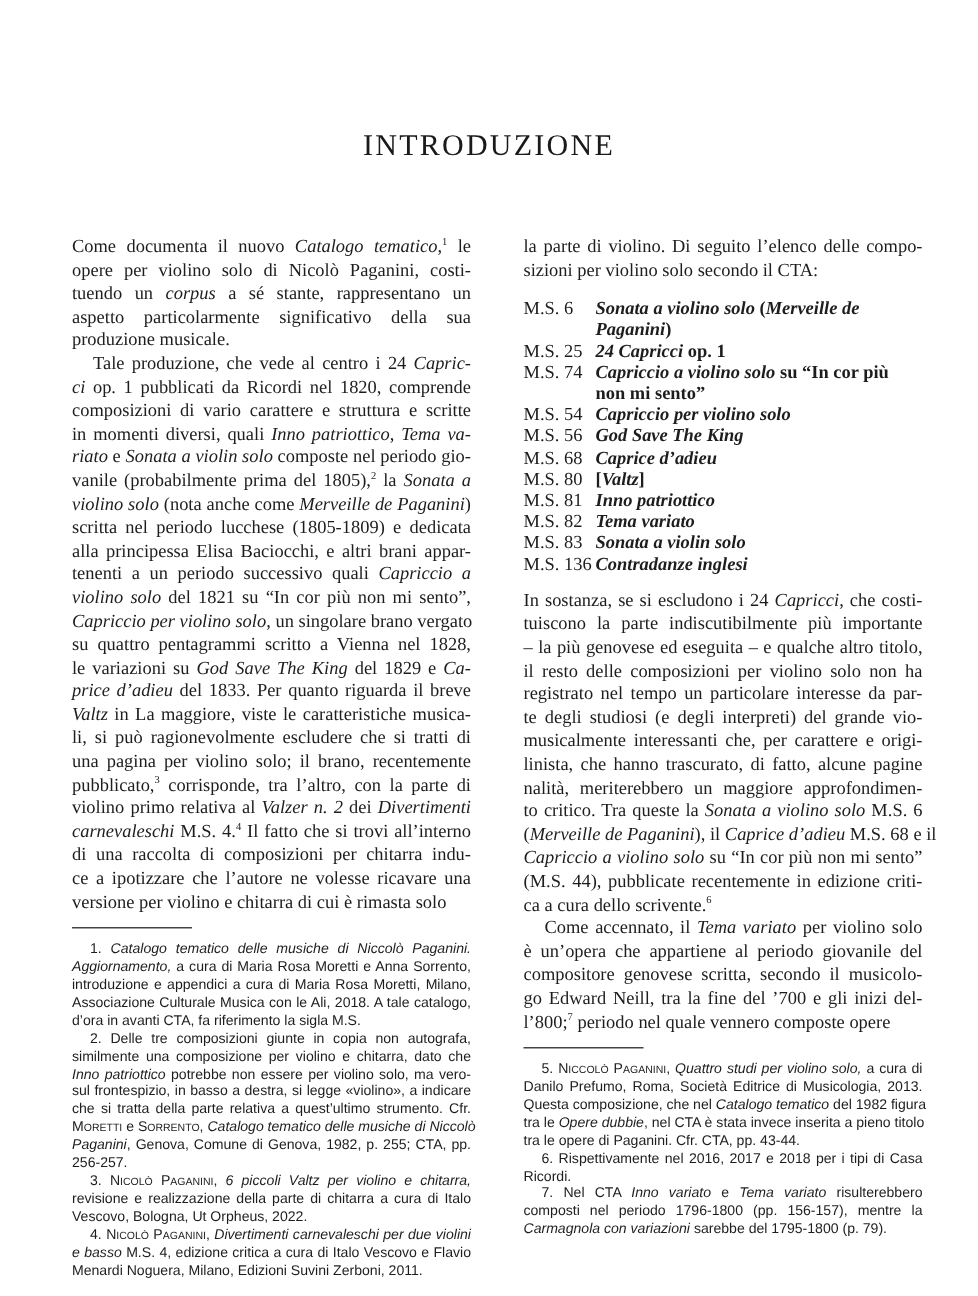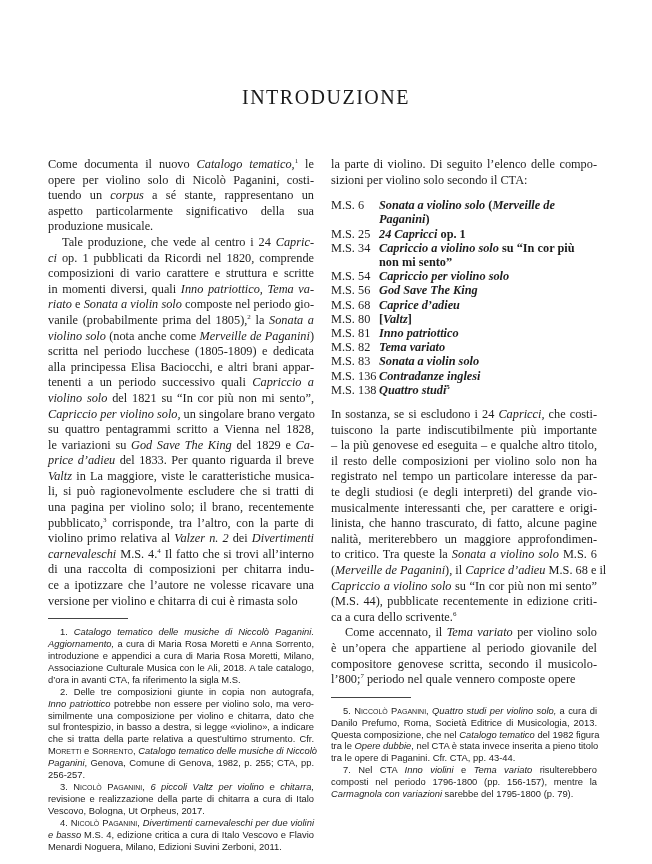--- a/index.html
+++ b/index.html
@@ -8,21 +8,21 @@
     font-family: "DejaVu Serif", "Liberation Serif", serif;
     color: #1d1d1d;
   }
   .title {
     position: absolute; top: 86px; left: 0; width: 652px; text-align: center;
     font-family: "Liberation Serif", serif; font-size: 20px; letter-spacing: 1.5px;
     color: #1a1a1a;
   }
   .col { position: absolute; top: 157px; width: 266px; }
   .col.left { left: 48px; }
-  .col.right { left: 331px; }
+  .col.right { left: 349px; }
   .body-text {
     font-family: "Liberation Serif", serif;
     font-size: 12.3px; line-height: 15.6px; text-align: justify;
     margin: 0;
   }
   .body-text p { margin: 0; }
   .body-text .ln { display: block; text-align: justify; text-align-last: justify; white-space: nowrap; }
   .body-text .ln.last { text-align-last: left; }
   i, .it { font-style: italic; }
   sup { font-size: 7px; vertical-align: 5px; line-height: 0; }
@@ -81,32 +81,32 @@
   <div class="footnotes" id="left-fn">
       <div>
         <span class="ln" style="text-indent: 12px;">1. <i>Catalogo tematico delle musiche di Niccolò Paganini.</i></span>
         <span class="ln"><i>Aggiornamento,</i> a cura di Maria Rosa Moretti e Anna Sorrento,</span>
         <span class="ln">introduzione e appendici a cura di Maria Rosa Moretti, Milano,</span>
         <span class="ln">Associazione Culturale Musica con le Ali, 2018. A tale catalogo,</span>
         <span class="ln last">d’ora in avanti CTA, fa riferimento la sigla M.S.</span>
       </div>
       <div>
         <span class="ln" style="text-indent: 12px;">2. Delle tre composizioni giunte in copia non autografa,</span>
+        <span class="ln">similmente una composizione per violino e chitarra, dato che</span>
         <span class="ln"><i>Inno patriottico</i> potrebbe non essere per violino solo, ma vero-</span>
-        <span class="ln">similmente una composizione per violino e chitarra, dato che</span>
         <span class="ln">sul frontespizio, in basso a destra, si legge «violino», a indicare</span>
         <span class="ln">che si tratta della parte relativa a quest’ultimo strumento. Cfr.</span>
         <span class="ln"><span class="sc">Moretti</span> e <span class="sc">Sorrento</span>, <i>Catalogo tematico delle musiche di Niccolò</i></span>
         <span class="ln"><i>Paganini</i>, Genova, Comune di Genova, 1982, p. 255; CTA, pp.</span>
         <span class="ln last">256-257.</span>
       </div>
       <div>
         <span class="ln" style="text-indent: 12px;">3. <span class="sc">Nicolò Paganini</span>, <i>6 piccoli Valtz per violino e chitarra,</i></span>
         <span class="ln">revisione e realizzazione della parte di chitarra a cura di Italo</span>
-        <span class="ln last">Vescovo, Bologna, Ut Orpheus, 2017.</span>
+        <span class="ln last">Vescovo, Bologna, Ut Orpheus, 2022.</span>
       </div>
       <div>
         <span class="ln" style="text-indent: 12px;">4. <span class="sc">Nicolò Paganini</span>, <i>Divertimenti carnevaleschi per due violini</i></span>
         <span class="ln"><i>e basso</i> M.S. 4, edizione critica a cura di Italo Vescovo e Flavio</span>
         <span class="ln last">Menardi Noguera, Milano, Edizioni Suvini Zerboni, 2011.</span>
       </div>
     </div>
 </div>
 
 <div class="col right">
@@ -119,21 +119,21 @@
   <div class="ms-list" id="ms-list">
       <div class="ms-row">
         <span class="ms-code">M.S. 6</span>
         <span class="ms-title"><i>Sonata a violino solo</i> (<i>Merveille de Paganini</i>)</span>
       </div>
       <div class="ms-row">
         <span class="ms-code">M.S. 25</span>
         <span class="ms-title"><i>24 Capricci</i> op. 1</span>
       </div>
       <div class="ms-row">
-        <span class="ms-code">M.S. 34</span>
+        <span class="ms-code">M.S. 74</span>
         <span class="ms-title"><i>Capriccio a violino solo</i> su “In cor più non mi sento”</span>
       </div>
       <div class="ms-row">
         <span class="ms-code">M.S. 54</span>
         <span class="ms-title"><i>Capriccio per violino solo</i></span>
       </div>
       <div class="ms-row">
         <span class="ms-code">M.S. 56</span>
         <span class="ms-title"><i>God Save The King</i></span>
       </div>
@@ -153,24 +153,20 @@
         <span class="ms-code">M.S. 82</span>
         <span class="ms-title"><i>Tema variato</i></span>
       </div>
       <div class="ms-row">
         <span class="ms-code">M.S. 83</span>
         <span class="ms-title"><i>Sonata a violin solo</i></span>
       </div>
       <div class="ms-row">
         <span class="ms-code">M.S. 136</span>
         <span class="ms-title"><i>Contradanze inglesi</i></span>
-      </div>
-      <div class="ms-row">
-        <span class="ms-code">M.S. 138</span>
-        <span class="ms-title"><i>Quattro studi</i><sup>5</sup></span>
       </div>
     </div>
   <div class="body-text" id="right-body">
       <p>
         <span class="ln">In sostanza, se si escludono i 24 <i>Capricci,</i> che costi-</span>
         <span class="ln">tuiscono la parte indiscutibilmente più importante</span>
         <span class="ln">– la più genovese ed eseguita – e qualche altro titolo,</span>
         <span class="ln">il resto delle composizioni per violino solo non ha</span>
         <span class="ln">registrato nel tempo un particolare interesse da par-</span>
         <span class="ln">te degli studiosi (e degli interpreti) del grande vio-</span>
@@ -180,31 +176,36 @@
         <span class="ln">to critico. Tra queste la <i>Sonata a violino solo</i> M.S. 6</span>
         <span class="ln">(<i>Merveille de Paganini</i>), il <i>Caprice d’adieu</i> M.S. 68 e il</span>
         <span class="ln"><i>Capriccio a violino solo</i> su “In cor più non mi sento”</span>
         <span class="ln">(M.S. 44), pubblicate recentemente in edizione criti-</span>
         <span class="ln last">ca a cura dello scrivente.<sup>6</sup></span>
       </p>
       <p>
         <span class="ln" style="text-indent: 14px;">Come accennato, il <i>Tema variato</i> per violino solo</span>
         <span class="ln">è un’opera che appartiene al periodo giovanile del</span>
         <span class="ln">compositore genovese scritta, secondo il musicolo-</span>
+        <span class="ln">go Edward Neill, tra la fine del ’700 e gli inizi del-</span>
         <span class="ln last">l’800;<sup>7</sup> periodo nel quale vennero composte opere</span>
       </p>
     </div>
   <div class="fn-rule"></div>
   <div class="footnotes" id="right-fn">
       <div>
         <span class="ln" style="text-indent: 12px;">5. <span class="sc">Niccolò Paganini</span>, <i>Quattro studi per violino solo,</i> a cura di</span>
         <span class="ln">Danilo Prefumo, Roma, Società Editrice di Musicologia, 2013.</span>
         <span class="ln">Questa composizione, che nel <i>Catalogo tematico</i> del 1982 figura</span>
         <span class="ln">tra le <i>Opere dubbie</i>, nel CTA è stata invece inserita a pieno titolo</span>
         <span class="ln last">tra le opere di Paganini. Cfr. CTA, pp. 43-44.</span>
       </div>
       <div>
-        <span class="ln" style="text-indent: 12px;">7. Nel CTA <i>Inno violini</i> e <i>Tema variato</i> risulterebbero</span>
+        <span class="ln" style="text-indent: 12px;">6. Rispettivamente nel 2016, 2017 e 2018 per i tipi di Casa</span>
+        <span class="ln last">Ricordi.</span>
+      </div>
+      <div>
+        <span class="ln" style="text-indent: 12px;">7. Nel CTA <i>Inno variato</i> e <i>Tema variato</i> risulterebbero</span>
         <span class="ln">composti nel periodo 1796-1800 (pp. 156-157), mentre la</span>
         <span class="ln last"><i>Carmagnola con variazioni</i> sarebbe del 1795-1800 (p. 79).</span>
       </div>
     </div>
 </div>
 
 </body></html>

